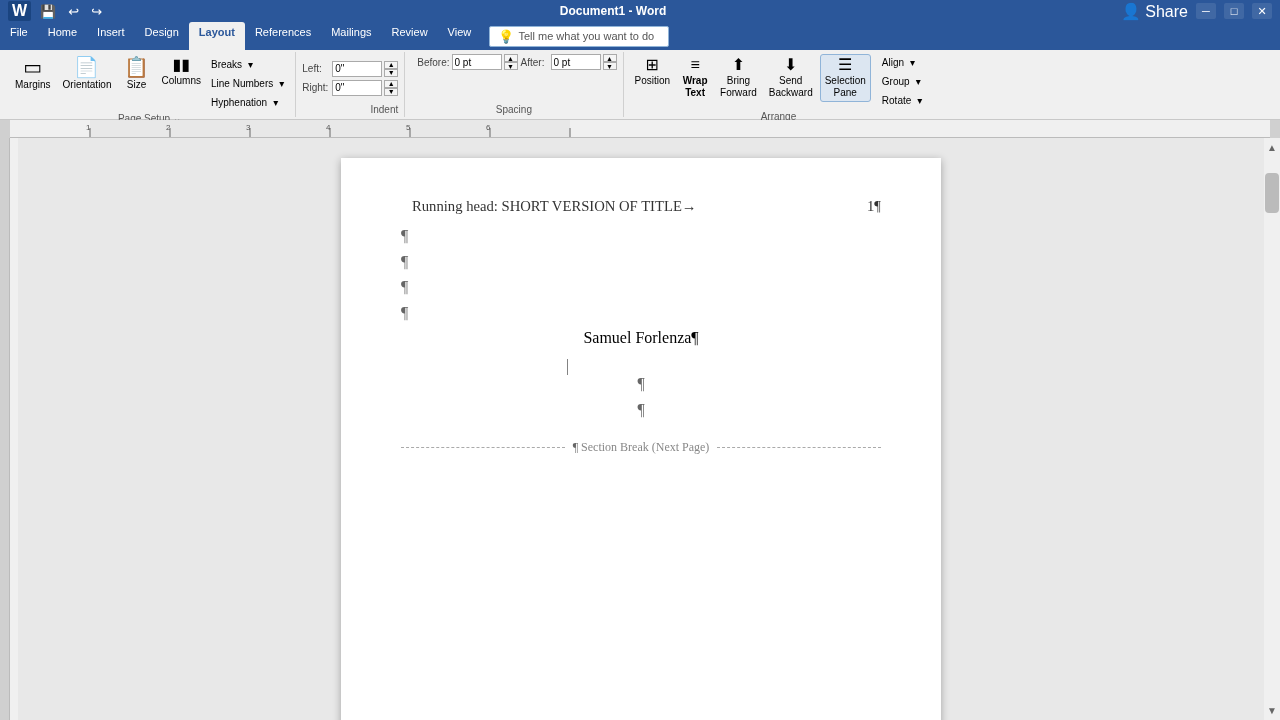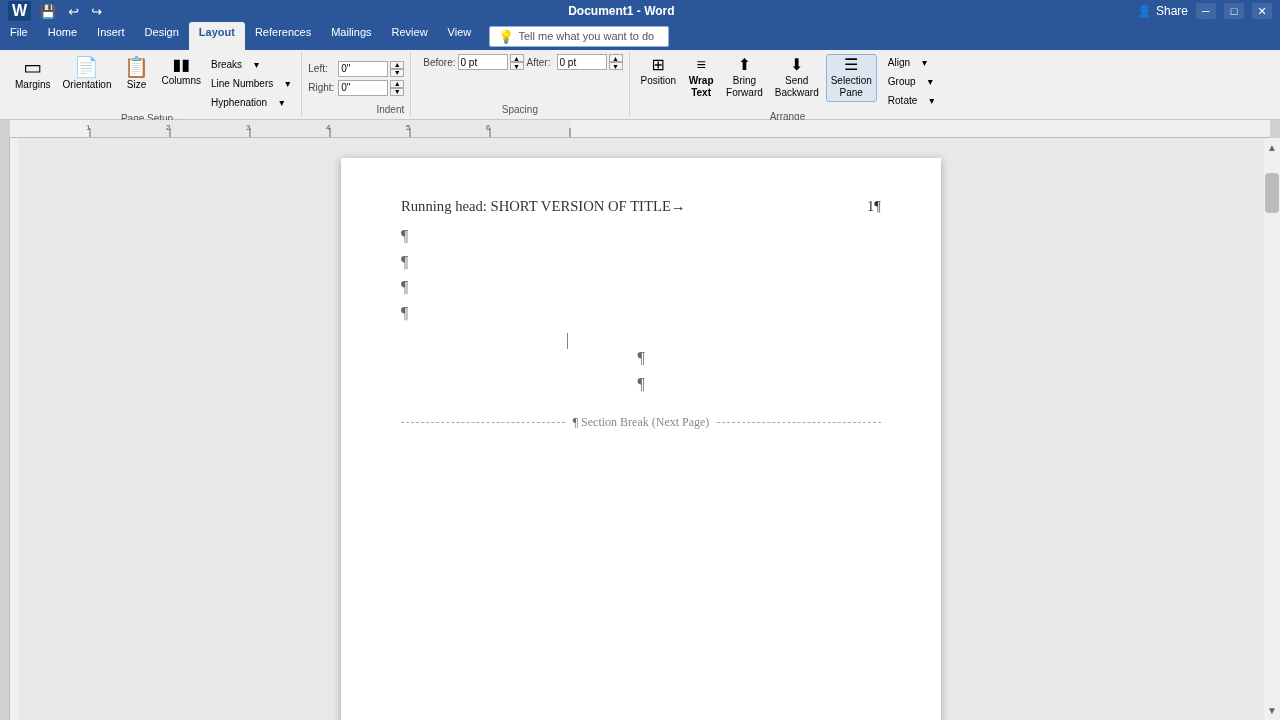--- a/index.html
+++ b/index.html
@@ -62,21 +62,21 @@
     }
     .ribbon-btn-icon {
       font-size: 20px;
       line-height: 1;
       margin-bottom: 2px;
     }
     .ribbon-btn-label { font-size: 10px; line-height: 1.2; }
     .ribbon-btn-small {
       display: flex;
       align-items: center;
-      gap: 12px;
+      gap: 6px;
       padding: 2px 4px;
       border-radius: 2px;
       cursor: pointer;
       font-size: 10px;
       border: 1px solid transparent;
       white-space: nowrap;
     }
     .small-col { display: flex; flex-direction: column; gap: 1px; justify-content: center; }
     .input-group {
       display: flex;
@@ -158,20 +158,21 @@
       font-family: 'Times New Roman', Times, serif;
       font-size: 12pt;
     }
     .page-header {
       display: flex;
       justify-content: space-between;
       align-items: flex-end;
       margin-bottom: 8px;
       font-size: 11pt;
       color: #333;
+      margin-left: 11px;
     }
     .header-left { display: flex; align-items: center; gap: 4px; }
     .header-right { font-size: 11pt; }
     .page-content { line-height: 1.6; }
     .para-mark { color: #666; }
     .centered-text { text-align: center; }
     .section-break {
       display: flex;
       align-items: center;
       margin: 16px 0;
@@ -279,21 +280,21 @@
 <div class="title-bar-full">
   <div class="top-row" style="justify-content: space-between;">
     <div style="display:flex; align-items:center; gap:6px;">
       <div style="color:white; font-size:16px; font-weight:bold; background:#1a4480; padding:1px 4px; border-radius:2px;">W</div>
       <div class="qat-btn">💾</div>
       <div class="qat-btn">↩</div>
       <div class="qat-btn">↪</div>
     </div>
     <div class="doc-title">Document1 - Word</div>
     <div style="display:flex; align-items:center; gap:8px;">
-      <div style="color:white; font-size:12px; cursor:pointer;">
+      <div style="color:white; font-size:16px; cursor:pointer;">
         <span>👤</span> <span>Share</span>
       </div>
       <div class="win-btn">─</div>
       <div class="win-btn">□</div>
       <div class="win-btn close">✕</div>
     </div>
   </div>
 
   <div class="tabs-area">
     <div class="ribbon-tab">File</div>
@@ -488,20 +489,23 @@
           <span>1¶</span>
         </div>
       </div>
 
       <div class="page-content">
         <p><span class="para-mark">¶</span></p>
         <p><span class="para-mark">¶</span></p>
         <p><span class="para-mark">¶</span></p>
         <p><span class="para-mark">¶</span></p>
 
+        <p class="centered-text">
+          <span>Samuel Forlenza¶</span>
+        </p>
 
         <div style="position:relative; height:20px;">
           <span style="position:absolute; left:165px; top:2px; color:#666;">|</span>
         </div>
 
         <p class="centered-text"><span class="para-mark">¶</span></p>
         <p class="centered-text"><span class="para-mark">¶</span></p>
 
         <div class="section-break">
           <div class="section-break-line"></div>

